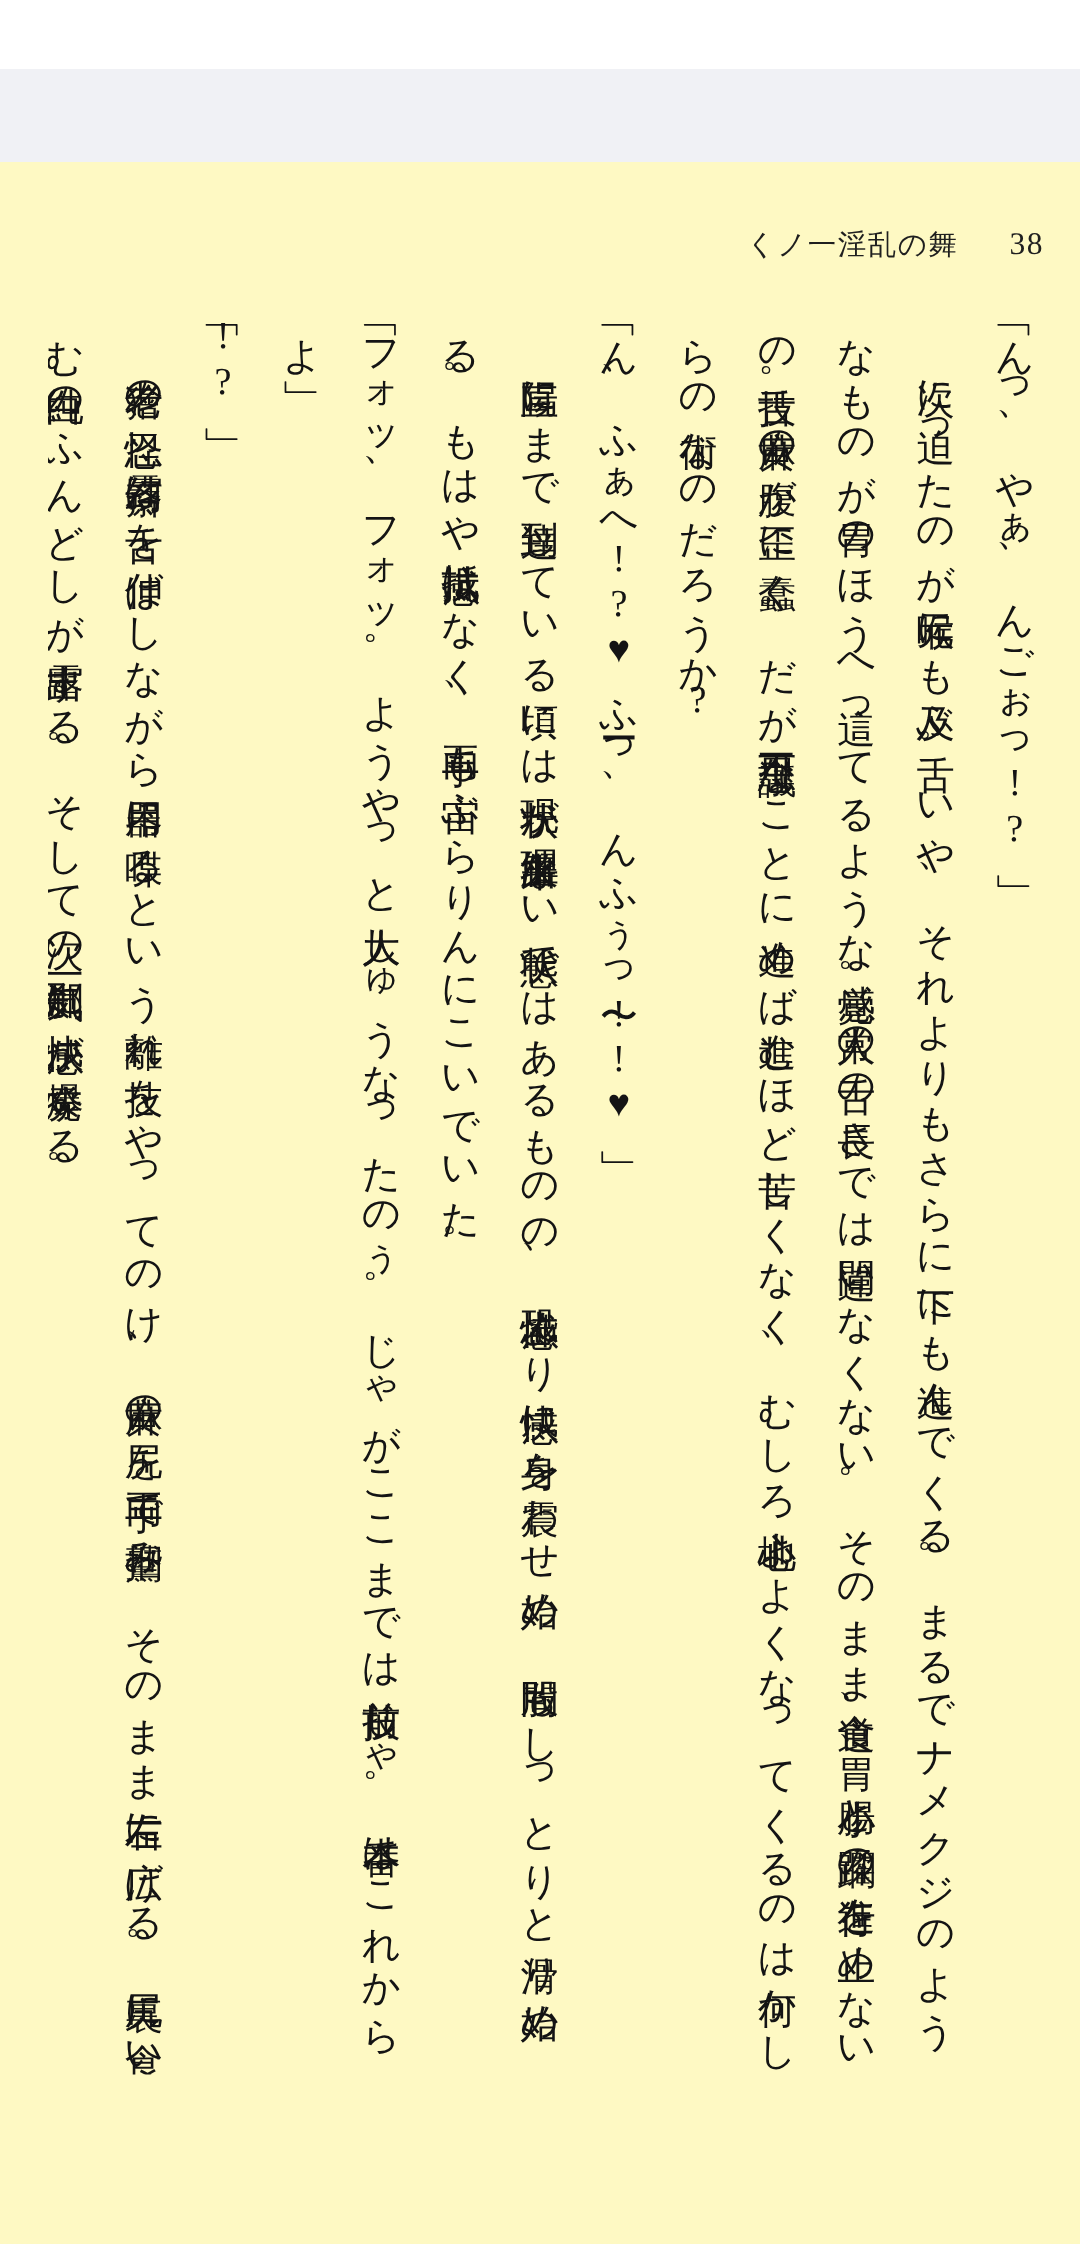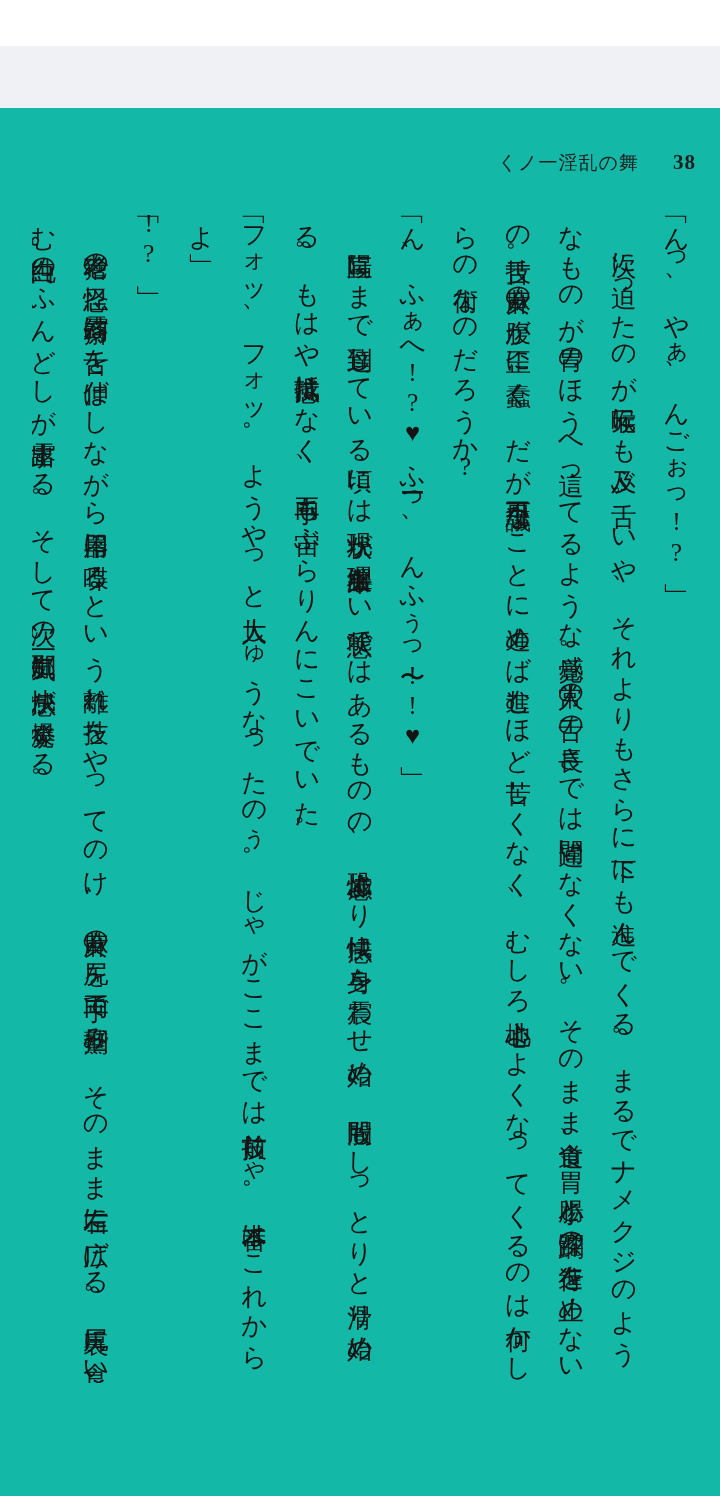--- a/index.html
+++ b/index.html
@@ -31,38 +31,38 @@
     height: 62px;
     background: #f0f1f5;
   }
 
   
   #page-sheet {
     position: absolute;
     left: 0; top: 108px;
     width: 720px;
     height: 1388px;
-    background: #14b8a6;
+    background: #fef9c3;
   }
 
   
   #running-head {
     position: absolute;
     right: 24px;
     top: 42px;
     display: flex;
     align-items: baseline;
     gap: 34px;
     font-size: 19px;
     letter-spacing: 1px;
     color: #1f1f1f;
     white-space: nowrap;
   }
   #running-head .rh-title { font-size: 19px; }
-  #running-head .rh-page  { font-size: 21px; font-weight: bold; }
+  #running-head .rh-page  { font-size: 21px; }
 
   
   #body-text {
     position: absolute;
     right: 18px;
     top: 100px;
     height: 1175px;
     width: 670px;
     writing-mode: vertical-rl;
     -webkit-writing-mode: vertical-rl;

